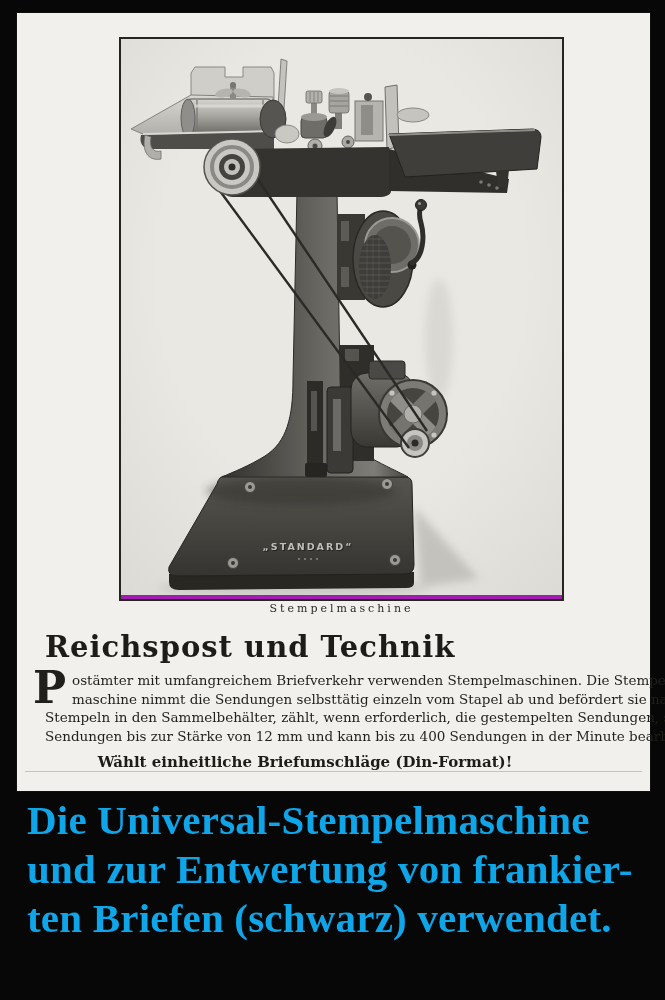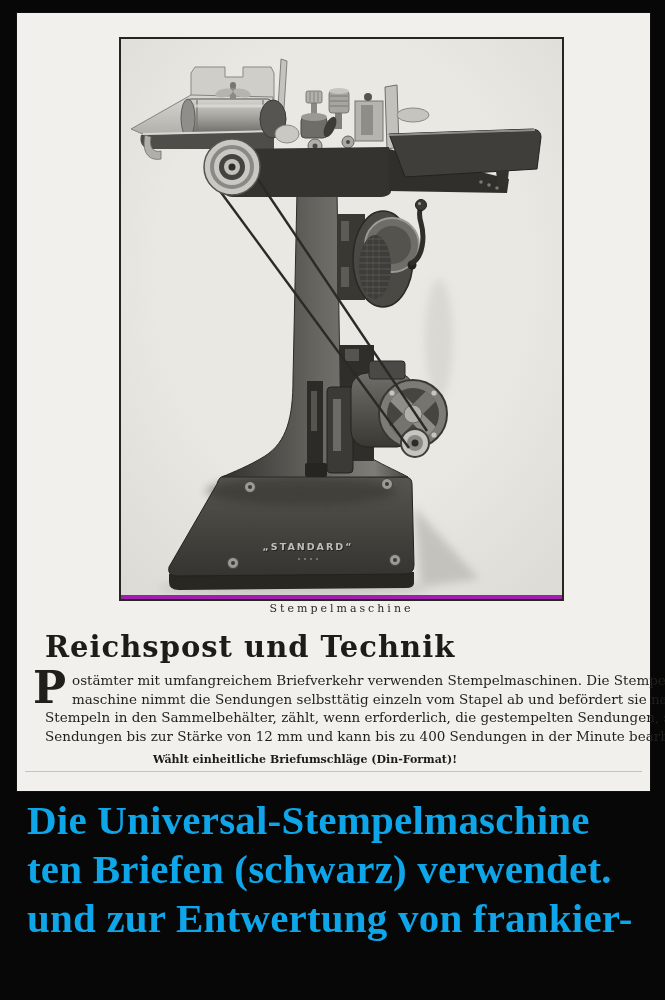--- a/index.html
+++ b/index.html
@@ -35,21 +35,21 @@
   .article-body .bline{
     text-align:justify;text-align-last:justify;white-space:nowrap;
   }
   .article-body .indent{padding-left:27px;}
   .drop-cap{
     position:absolute;left:-12px;top:-5px;
     font-size:44px;line-height:1;font-weight:bold;color:#201f1b;
   }
   .slogan{
     position:absolute;left:28px;top:740px;width:520px;
-    text-align:center;font-size:11px;font-weight:bold;color:#1d1c19;
+    text-align:center;font-size:15px;font-weight:bold;color:#1d1c19;
   }
   .crease{
     position:absolute;left:8px;top:758px;width:617px;height:1px;
     background:rgba(158,158,152,0.55);
   }
   .footer-caption{
     position:absolute;left:27px;top:796px;width:630px;
     font-family:"Liberation Serif",serif;font-weight:bold;
     font-size:41px;line-height:49px;color:#0ea5e9;
     letter-spacing:0.2px;
@@ -278,15 +278,15 @@
     <div class="bline">Sendungen bis zur Stärke von 12 mm und kann bis zu 400 Sendungen in der Minute bearbeiten.</div>
   </div>
 
   <div class="slogan">Wählt einheitliche Briefumschläge (Din-Format)!</div>
 
   <div class="crease"></div>
 </div>
 
 <div class="footer-caption">
   <div>Die Universal-Stempelmaschine</div>
+  <div>und zur Entwertung von frankier-</div>
   <div>ten Briefen (schwarz) verwendet.</div>
-  <div>und zur Entwertung von frankier-</div>
 </div>
 
 </body></html>

